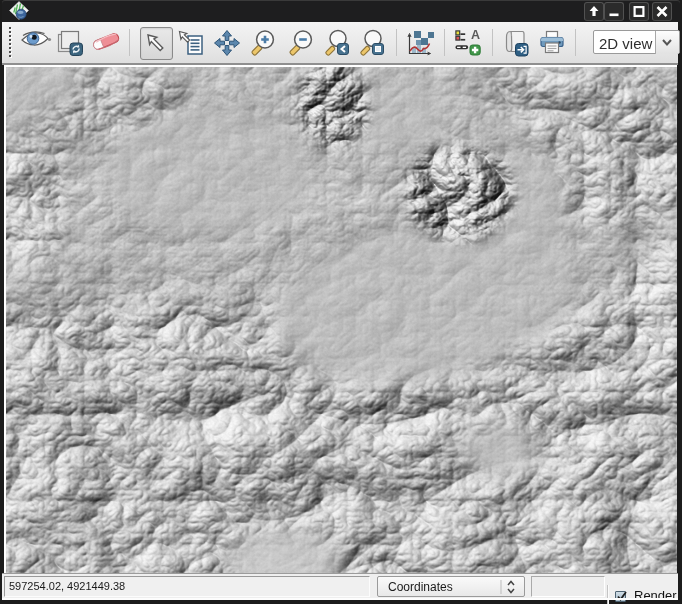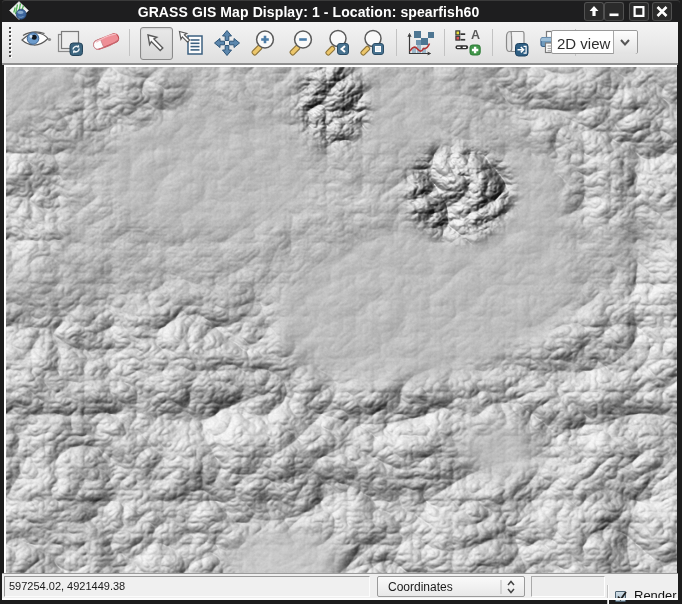--- a/index.html
+++ b/index.html
@@ -13,21 +13,21 @@
     border:1px solid #515151;border-bottom-color:#444;border-radius:3px;box-sizing:border-box;}
   
   #toolbar{position:absolute;left:2px;top:22px;width:676px;height:41px;
     background:linear-gradient(#f4f4f4,#e9e9e9 55%,#dedede);border-bottom:2px solid #8f8f8f;box-sizing:content-box;}
   #grip{position:absolute;left:6px;top:4px;width:6px;height:36px;}
   .sep{position:absolute;top:7px;width:1px;height:27px;background:#c3c3c3;}
   .tbi{position:absolute;top:0;}
   #ptrbtn{position:absolute;left:138px;top:5px;width:33px;height:33px;
     background:linear-gradient(#e9e9e9,#d6d6d6);border:1px solid #8a8a8a;border-radius:3px;box-sizing:border-box;
     box-shadow:inset 0 1px 2px rgba(0,0,0,0.12);}
-  #combo2d{position:absolute;left:549px;top:8px;width:87px;height:24px;border:1px solid #9a9a9a;
+  #combo2d{position:absolute;left:591px;top:8px;width:87px;height:24px;border:1px solid #9a9a9a;
     border-radius:2px;background:#fff;box-sizing:border-box;}
   #combo2d .txt{position:absolute;left:5px;top:4px;font-size:15px;color:#2f2f2f;}
   #combo2d .chev{position:absolute;right:0;top:0;width:23px;height:23px;
     background:linear-gradient(#fdfdfd,#e2e2e2);border-left:1px solid #a8a8a8;border-radius:0 2px 2px 0;}
   
   #mapwrap{position:absolute;left:4px;top:65px;width:673px;height:508px;background:#fff;}
   #map{position:absolute;left:2px;top:2px;width:671px;height:506px;background:#bdbdbd;overflow:hidden;}
   
   #status{position:absolute;left:2px;top:573px;width:676px;height:25px;background:#efefef;border-top:1px solid #9c9c9c;box-sizing:border-box;}
   #coordbox{position:absolute;left:2px;top:2px;width:366px;height:21px;background:#f0f0f0;
@@ -42,21 +42,20 @@
   #renderbox .cb{position:absolute;left:6px;top:7px;width:11px;height:11px;background:linear-gradient(#cfdce5,#a9bdcb);
     border:1px solid #4e6372;border-radius:1px;box-sizing:border-box;}
   #renderbox .sep{position:absolute;left:-2px;top:1px;width:1px;height:19px;background:#c4c4c4;box-shadow:1px 0 0 #fafafa;}
   #renderbox .lbl{position:absolute;left:25px;top:4px;font-size:13px;color:#111;}
   #botline{position:absolute;left:2px;top:598px;width:676px;height:2px;background:#fdfdfd;}
 </style></head>
 <body>
 <div id="win">
 
   <div id="title">
-    <div id="titletext">GRASS GIS Map Display: 1 - Location: spearfish60</div>
     <svg id="grassicon" style="position:absolute;left:7px;top:1px" width="20" height="20" viewBox="0 0 20 20">
       <polygon points="10,0.5 19.5,9.5 10,18.5 0.5,9.5" fill="#f2f2f2" stroke="#d8d8d8" stroke-width="0.5"></polygon>
       <path d="M6.5 13 L8.5 3.5 M9.3 13.5 L11.5 2.5 M11.8 12.5 L14.5 4.5 M4.8 11.5 L6.2 6.5" stroke="#53b257" stroke-width="1.3" fill="none"></path>
       <circle cx="12.2" cy="13.2" r="5" fill="#3c659c"></circle>
       <circle cx="12.2" cy="13.2" r="5" fill="none" stroke="#24426b" stroke-width="0.7"></circle>
       <ellipse cx="11.5" cy="11.3" rx="3" ry="1.6" fill="#87aacd"></ellipse>
       <path d="M9.5 15.8 q2.5 1.3 5 -0.3" stroke="#7498bd" stroke-width="1" fill="none"></path>
     </svg>
     <div class="wbtn" style="right:76px"></div>
     <div class="wbtn" style="right:56px"></div>

